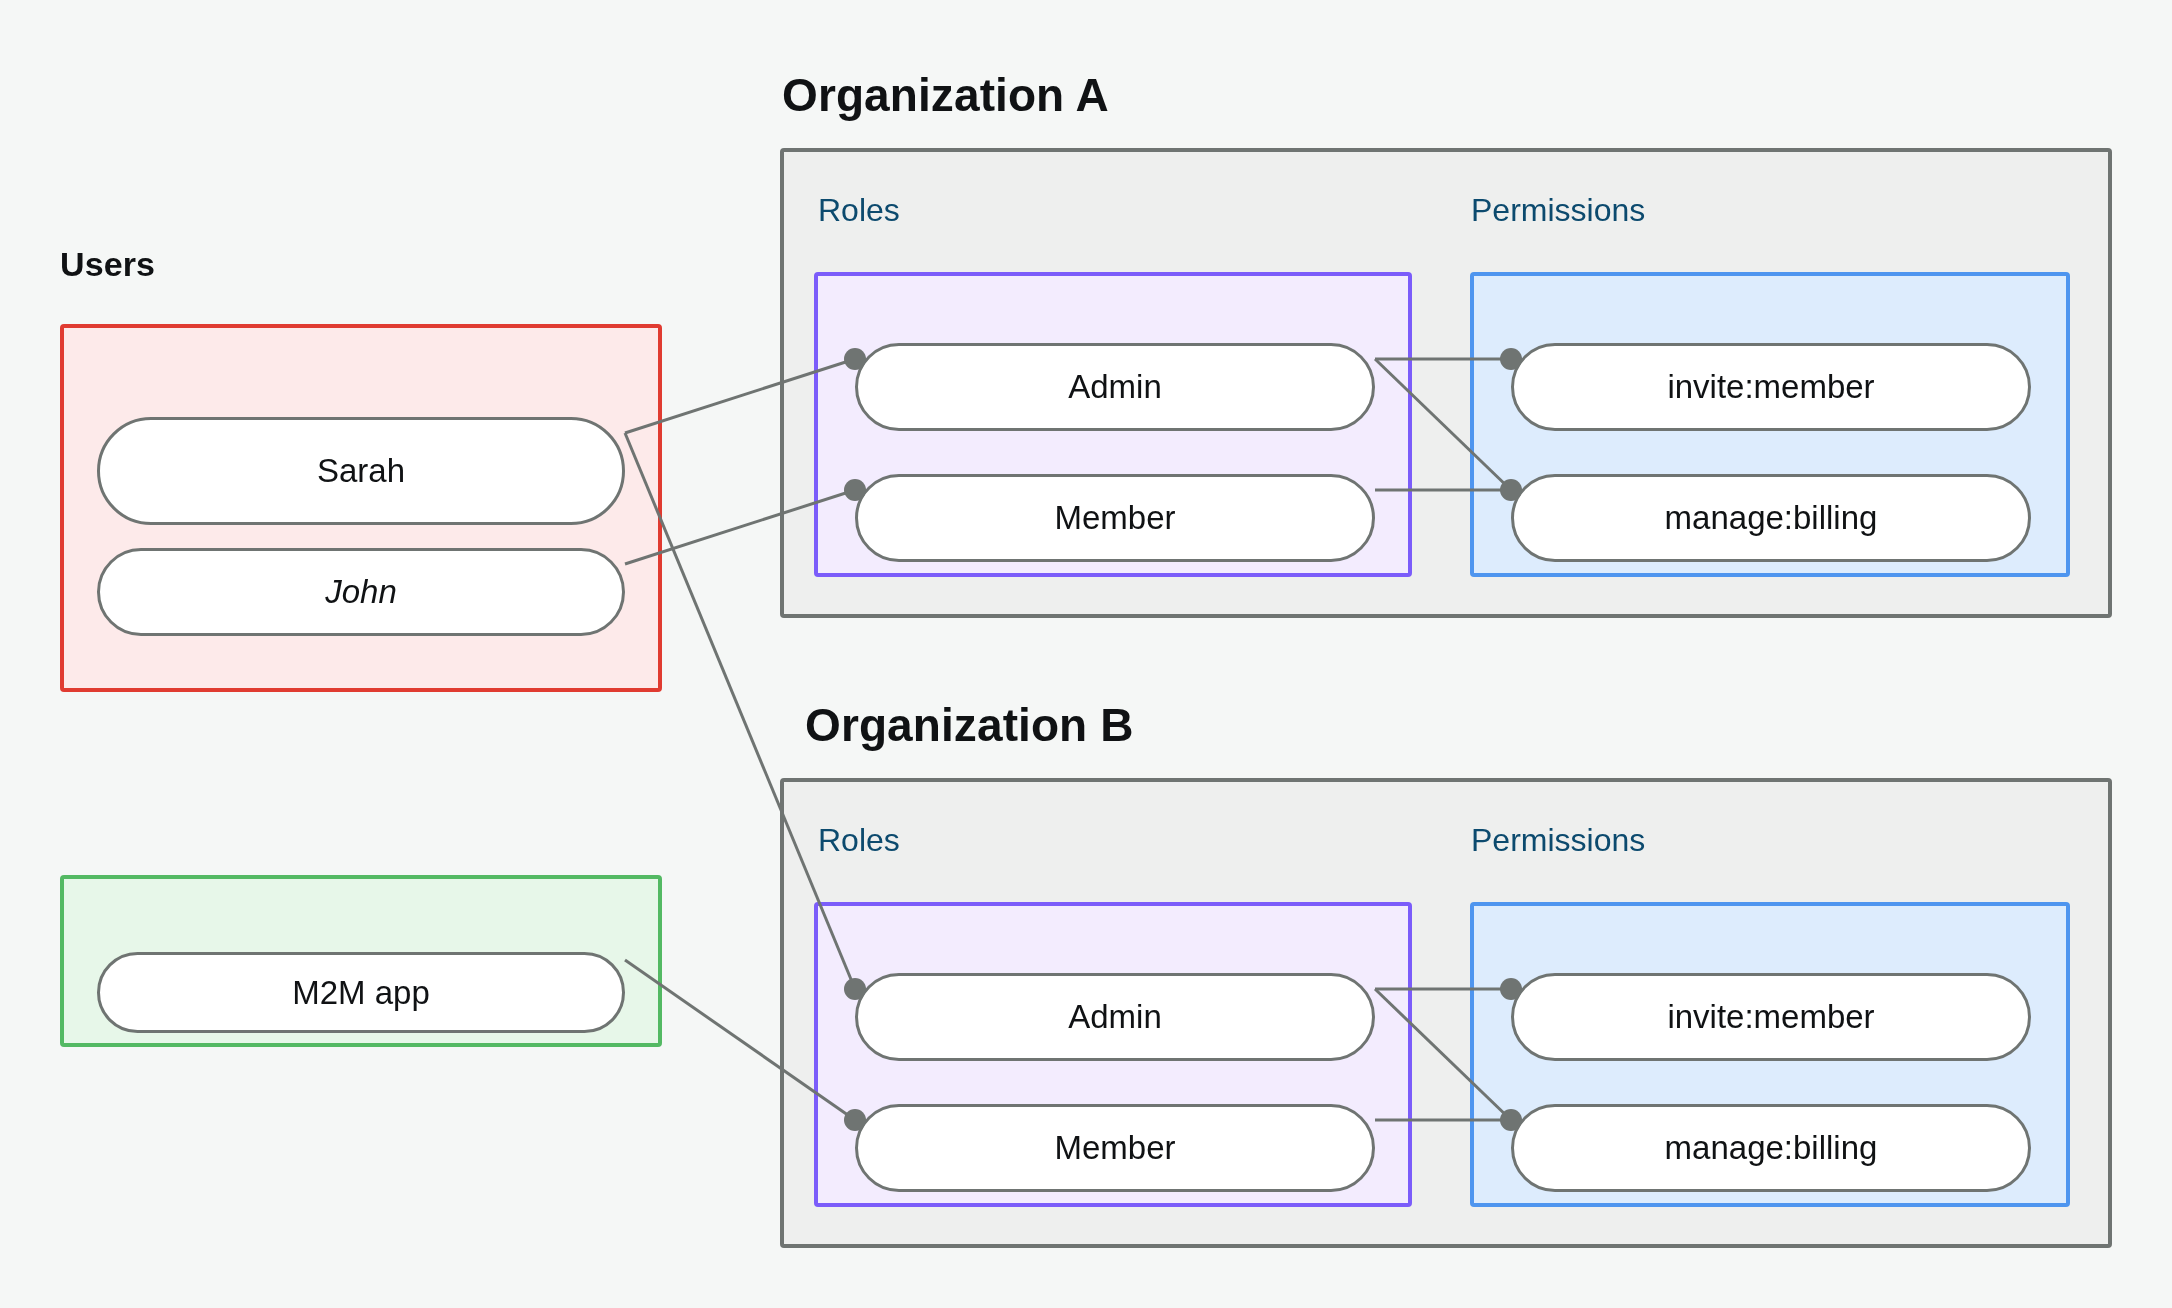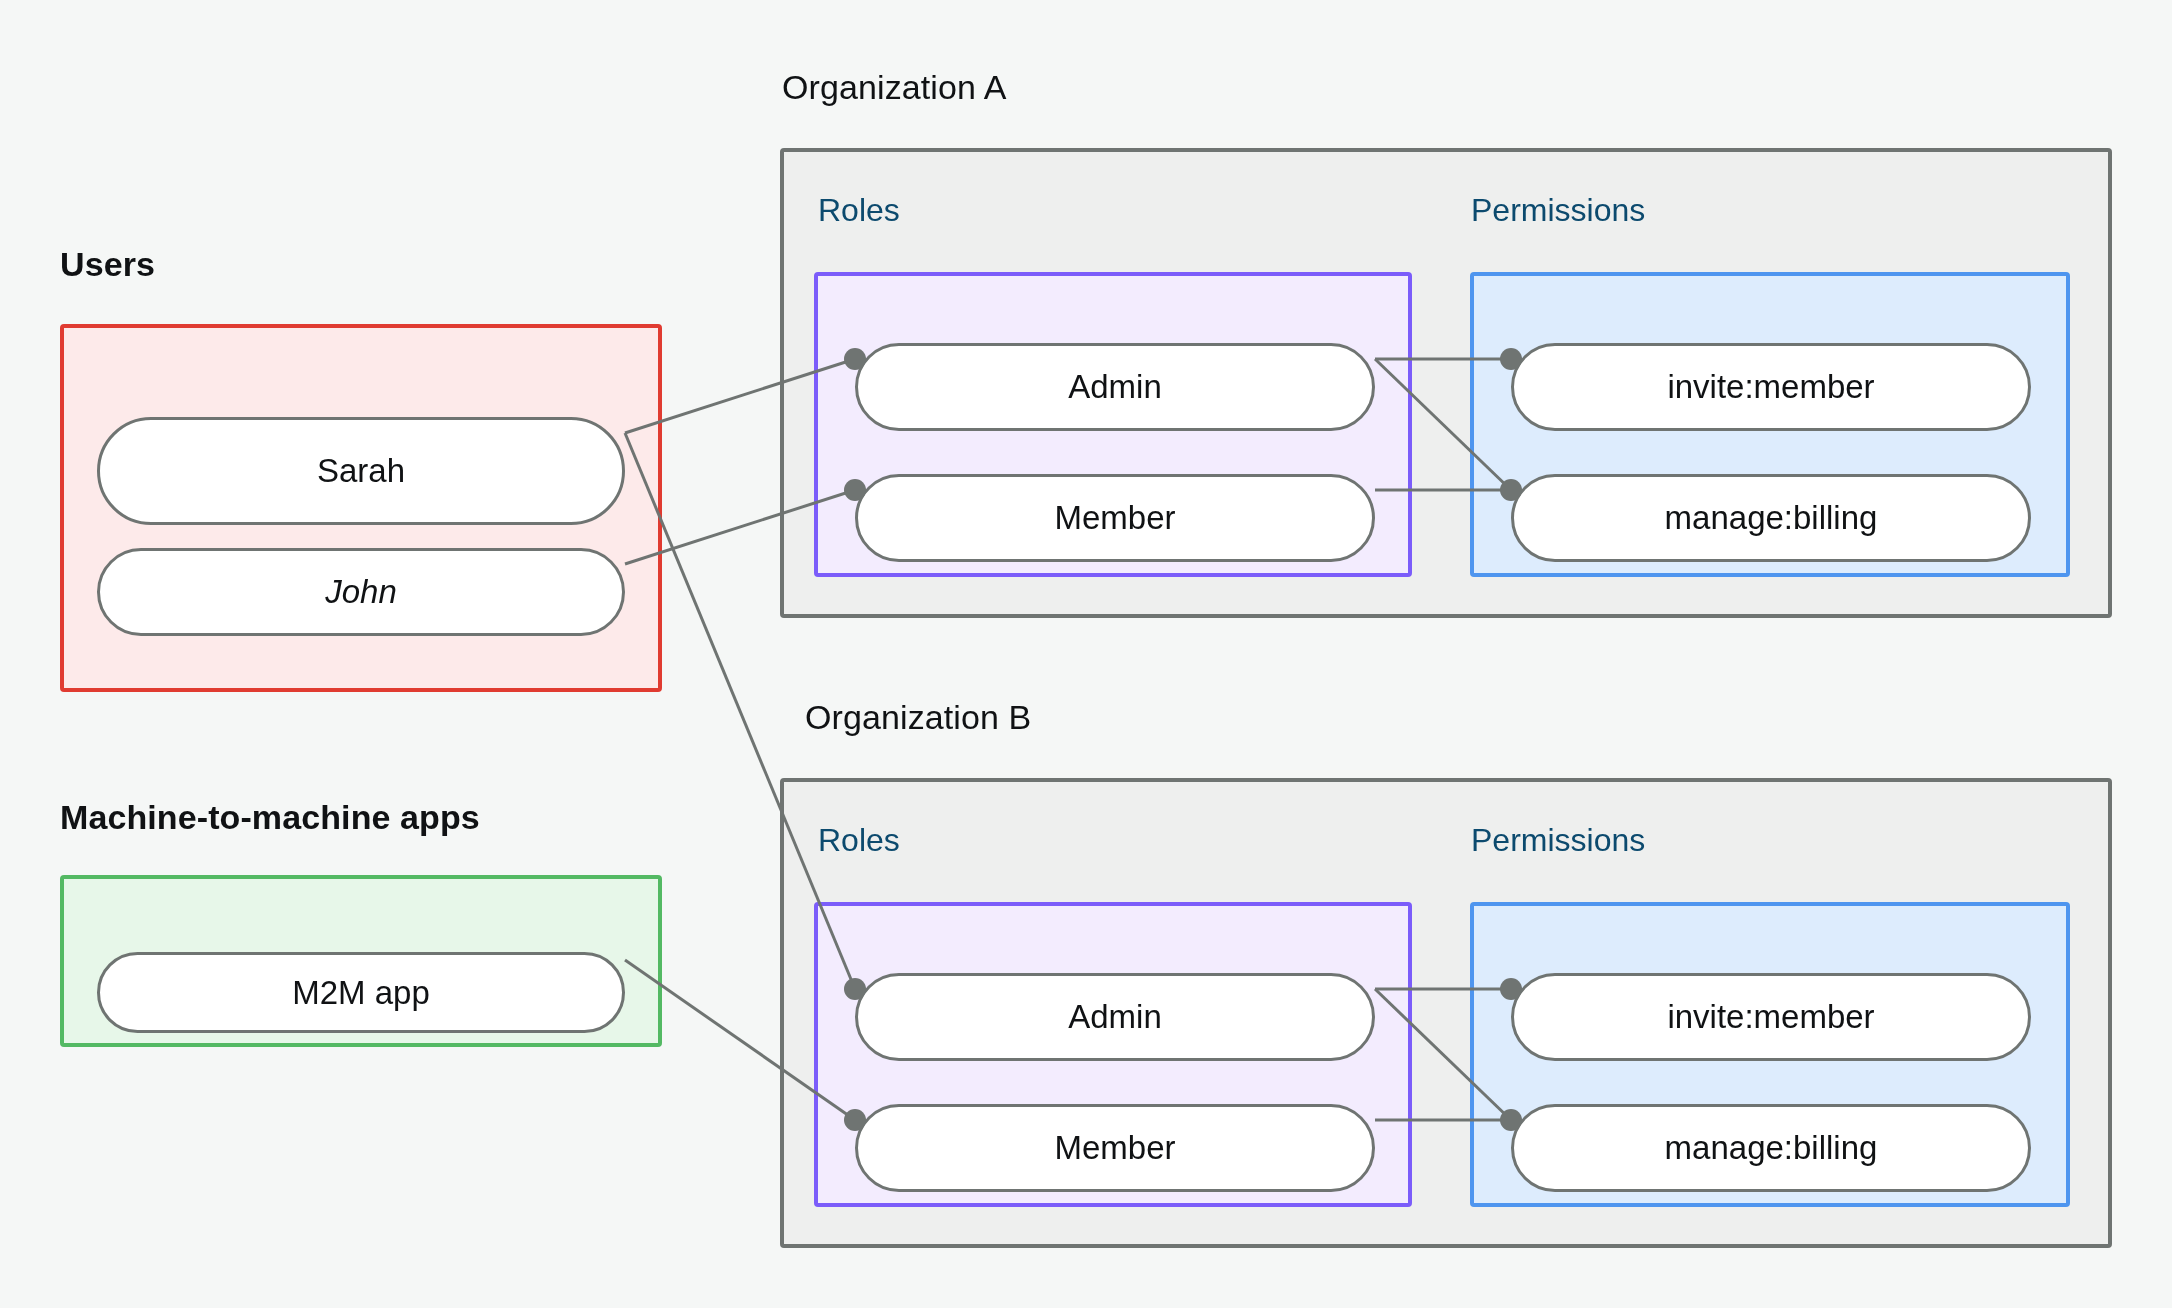--- a/index.html
+++ b/index.html
@@ -29,22 +29,22 @@
     position: absolute;
     font-size: 34px;
     font-weight: 700;
     color: #101214;
     letter-spacing: 0.1px;
     white-space: nowrap;
     z-index: 2;
   }
   .org-label {
     position: absolute;
-    font-size: 34px;
-    font-weight: 400;
+    font-size: 46px;
+    font-weight: 700;
     color: #101214;
     letter-spacing: 0.1px;
     white-space: nowrap;
     z-index: 2;
   }
   .section-label {
     position: absolute;
     font-size: 32px;
     font-weight: 400;
     color: #0c4a6e;
@@ -98,21 +98,20 @@
     margin-top: 28px;
   }
 </style>
 </head>
 <body>
 
 <div id="canvas">
 
   <div class="group-label" style="left:60px; top:245px;">Users</div>
 
-  <div class="group-label" style="left:60px; top:798px;">Machine-to-machine apps</div>
 
   <div class="org-label" style="left:782px; top:68px;">Organization A</div>
 
   <div class="org-label" style="left:782px; top:698px;margin-left:23px;">Organization B</div>
 
   <div class="box box-users" style="left:60px; top:324px; width:602px; height:368px;"></div>
 
   <div class="pill" style="left:97px; top:389px; width:528px; height:108px;">Sarah</div>
 
   <div class="pill" style="left:97px; top:520px; width:528px; height:88px;font-style:italic;">John</div>

